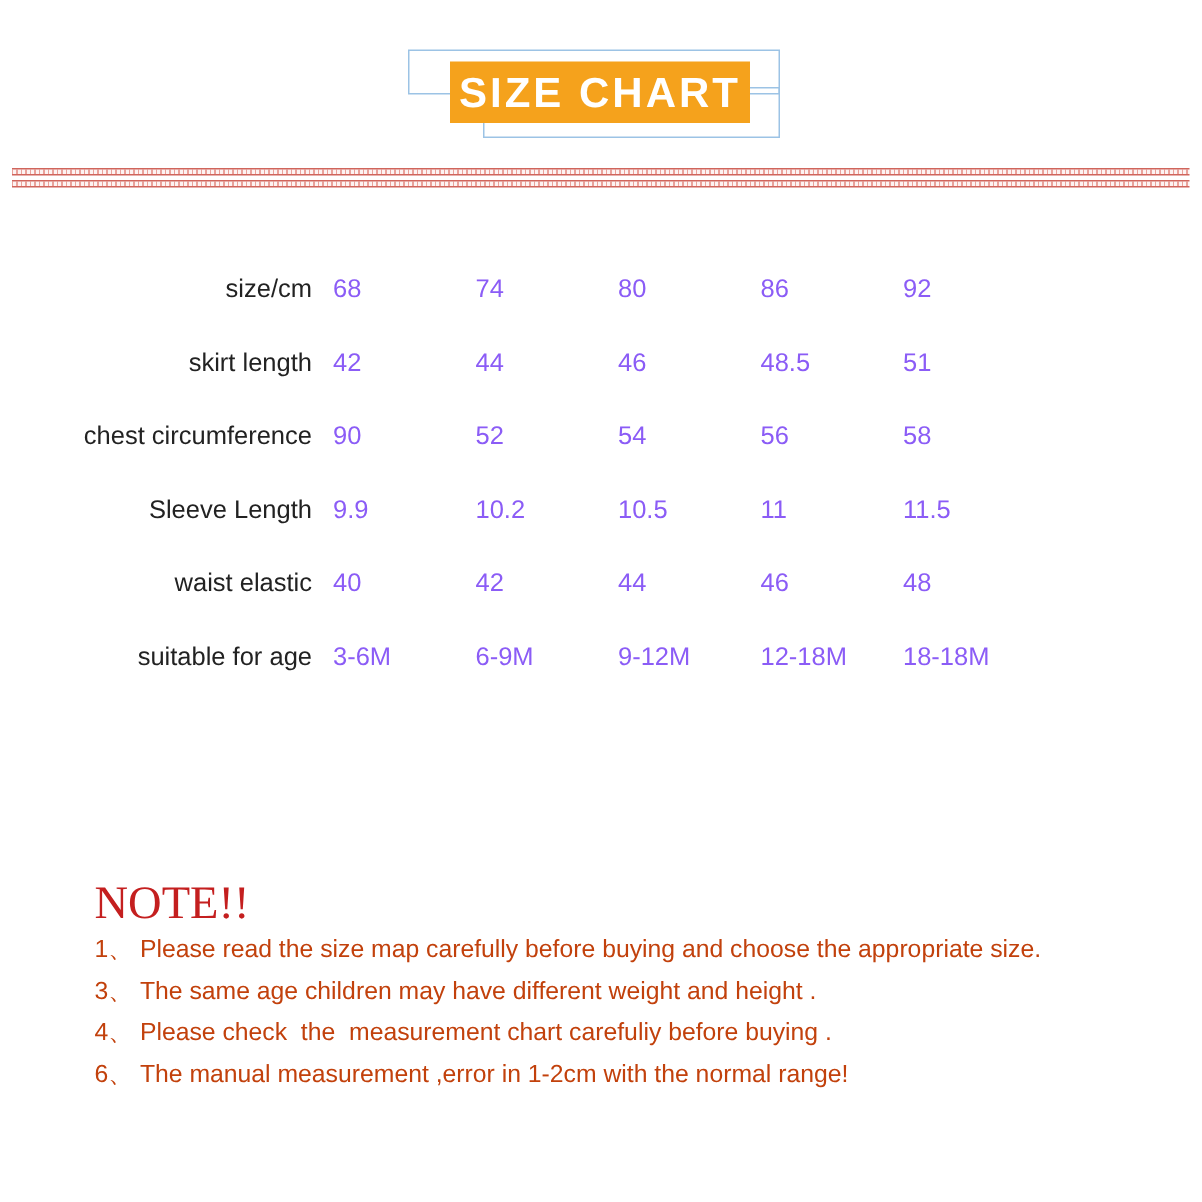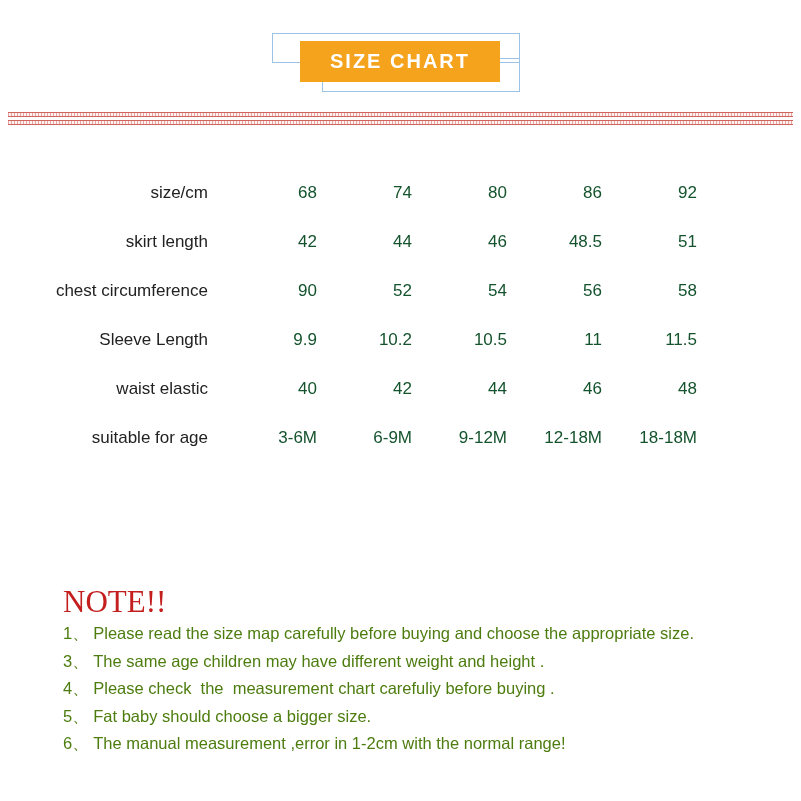--- a/index.html
+++ b/index.html
@@ -21,53 +21,53 @@
   }
   .decor-rect.top    { left: 272px; top: 33px; width: 248px; height: 30px; }
   .decor-rect.bottom { left: 322px; top: 58px; width: 198px; height: 34px; }
   .title-box {
     position: absolute; left: 300px; top: 41px; width: 200px; height: 41px;
     background: var(--accent-orange, #f5a21c);
     z-index: 2;
     display: flex; align-items: center; justify-content: center;
   }
   .title-box span {
-    color: #ffffff; font-size: 20px; font-weight: 700; letter-spacing: 2px;
+    color: #ffffff; font-size: 28px; font-weight: 700; letter-spacing: 2px;
   }
 
   
   .divider { position: absolute; top: 112px; left: 8px; right: 8px; }
   .stripe {
     height: 5px;
     border-top: 1px solid var(--divider-red, #d0655c);
     border-bottom: 1px solid var(--divider-red, #d0655c);
     background: repeating-linear-gradient(90deg, #e9a29b 0 1px, #fdf3f2 1px 3px);
     margin-bottom: 3px;
   }
 
   
   .size-table { position: absolute; left: 50px; top: 168px; border-collapse: collapse; }
   .size-table td {
-    height: 49px; font-size: 17px; color: #14532d;
-    text-align: right; vertical-align: middle;
+    height: 49px; font-size: 17px; color: #8b5cf6;
+    text-align: left; vertical-align: middle;
   }
   .size-table td.label {
     width: 172px; text-align: right; padding-right: 14px; color: #222;
   }
   .size-table td.val { width: 95px; }
 
   
   .note { position: absolute; left: 63px; top: 584px; width: 700px; }
   .note-title {
     font-family: "Liberation Serif", "DejaVu Serif", serif;
     font-size: 31px; font-weight: 400;
     color: var(--note-red, #c41f1f);
   }
   .note-item {
-    font-size: 16.5px; color: #4d7c0f;
+    font-size: 16.5px; color: #c2410c;
     line-height: 27.5px;
     white-space: pre-wrap;
   }
 </style>
 </head>
 <body>
 
 <div class="header">
   <div class="decor-rect top"></div>
   <div class="decor-rect bottom"></div>
@@ -132,15 +132,14 @@
       <td class="val">18-18M</td>
     </tr>
   </tbody>
 </table>
 
 <div class="note">
   <div class="note-title">NOTE!!</div>
   <div class="note-item">1、 Please read the size map carefully before buying and choose the appropriate size.</div>
   <div class="note-item">3、 The same age children may have different weight and height .</div>
   <div class="note-item">4、 Please check  the  measurement chart carefuliy before buying .</div>
-  <div class="note-item">5、 Fat baby should choose a bigger size.</div>
   <div class="note-item">6、 The manual measurement ,error in 1-2cm with the normal range!</div>
 </div>
 
 </body></html>

